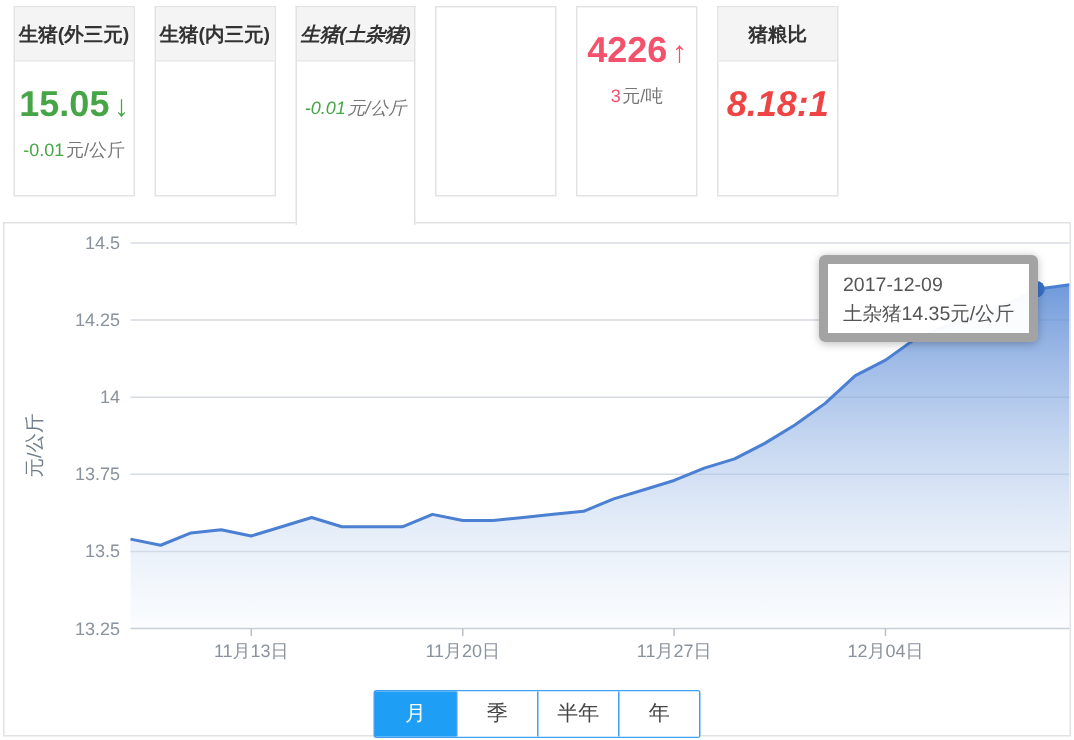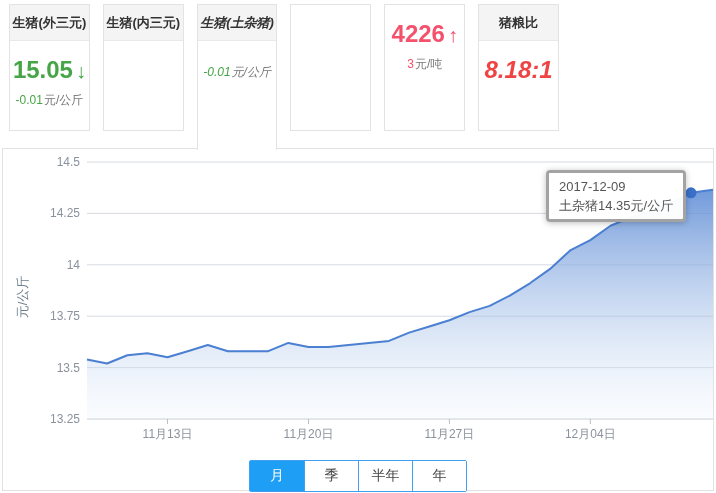--- a/index.html
+++ b/index.html
@@ -34,21 +34,21 @@
   
   .chart-panel {
     position:absolute; left:2px; top:148px; width:712px; height:343px;
     background:#fff; border:1px solid #e2e2e2; z-index:1;
   }
   .chart-panel svg { position:absolute; left:0; top:0; }
   
   .tooltip {
     position:absolute; left:546px; top:170px; z-index:5;
     background:rgba(255,255,255,0.96);
-    border:3px solid #a3a3a3; border-radius:4px;
+    border:6px solid #a3a3a3; border-radius:4px;
     box-shadow:0 1px 6px rgba(0,0,0,0.25);
     padding:4px 10px; font-size:13px; color:#555; line-height:19px;
     white-space:nowrap;
   }
   
   .range-tabs {
     position:absolute; top:460px; left:50%; transform:translateX(-50%);
     display:flex; z-index:4; background:#fff;
     border:1px solid #3f9ff0; border-radius:2px;
   }

